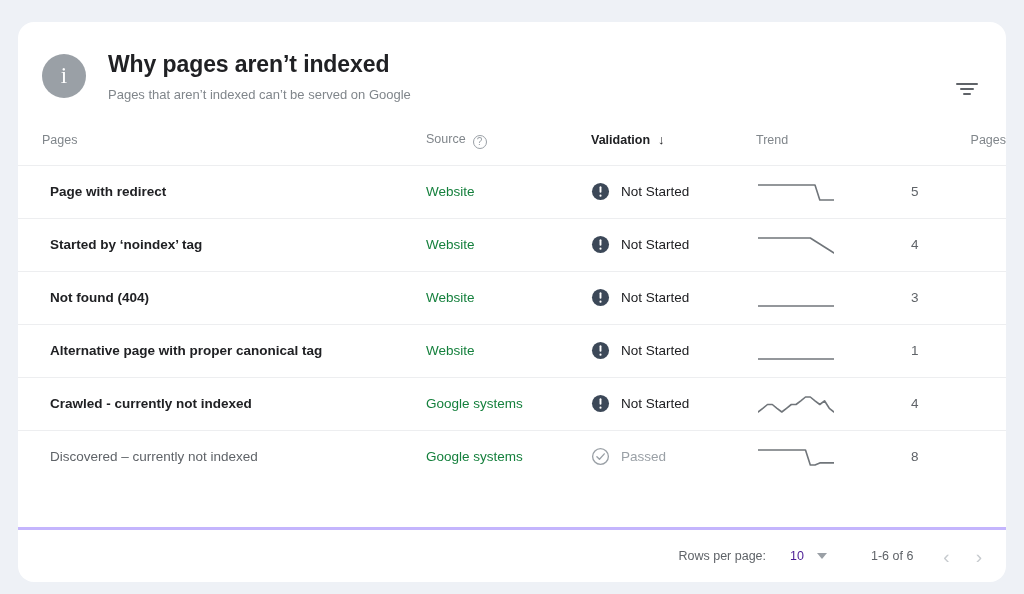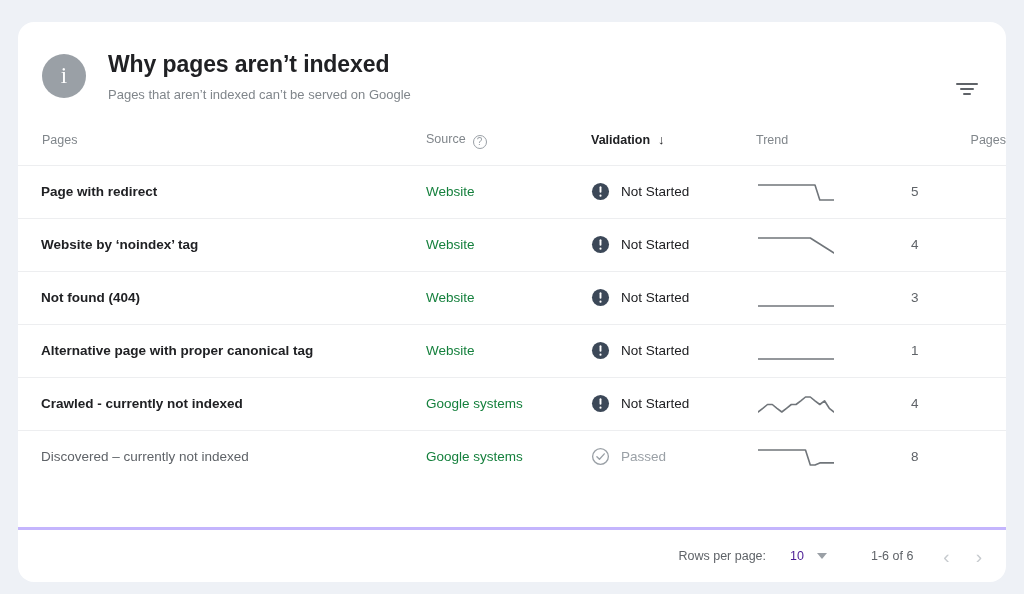--- a/index.html
+++ b/index.html
@@ -83,21 +83,21 @@
     color: #9aa0a6; font-size: 10px; line-height: 12px;
     text-align: center; margin-left: 7px;
     position: relative; top: 2px; cursor: pointer;
   }
   .sort-arrow { display: inline-block; margin-left: 8px; font-size: 13px; color: #202124; }
 
   tbody tr { height: 53px; border-top: 1px solid #edeef0; }
   tbody td { padding: 0; height: 53px; }
 
   td.reason {
-    padding-left: 23px; font-size: 13.5px; color: #202124; font-weight: 700; margin-top: 36px;
+    padding-left: 32px; font-size: 13.5px; color: #202124; font-weight: 700; margin-top: 36px;
   }
   tr.passed td.reason { color: #5f6368; font-weight: 400; }
   td.source { font-size: 13.5px; color: #15803d; font-weight: 400; }
   td.pages { text-align: right; padding-right: 24px; font-size: 13.5px; color: #5f6368; }
 
   .validation { display: flex; align-items: center; gap: 11px; }
   .vlabel { font-size: 13.5px; color: #202124; font-weight: 400; }
   tr.passed .vlabel { color: #9aa0a6; font-weight: 400; }
 
   .v-icon { width: 19px; height: 19px; flex: 0 0 19px; }
@@ -190,21 +190,21 @@
               </div>
             </td>
             <td class="trend-cell">
               <svg class="spark" width="76" height="22" viewBox="0 0 76 22">
                 <path d="M0.0 4.0 L4.8 4.0 L9.5 4.0 L14.3 4.0 L19.0 4.0 L23.8 4.0 L28.5 4.0 L33.3 4.0 L38.0 4.0 L42.8 4.0 L47.5 4.0 L52.3 4.0 L57.0 4.0 L61.8 19.0 L66.5 19.0 L71.3 19.0 L76.0 19.0" fill="none" stroke="#70757a" stroke-width="1.6" stroke-linejoin="round" stroke-linecap="round"></path>
               </svg>
             </td>
             <td class="pages">5</td>
           </tr>
           <tr>
-            <td class="reason">Website by ‘noindex’ tag</td>
+            <td class="reason">Started by ‘noindex’ tag</td>
             <td class="source">Website</td>
             <td>
               <div class="validation">
                 <svg class="v-icon" viewBox="0 0 20 20">
                   <circle cx="10" cy="10" r="9" fill="#3c4858"></circle>
                   <rect x="9" y="4.6" width="2" height="6.6" rx="1" fill="#fff"></rect>
                   <circle cx="10" cy="14.4" r="1.15" fill="#fff"></circle>
                 </svg>
                 <span class="vlabel">Not Started</span>
               </div>

